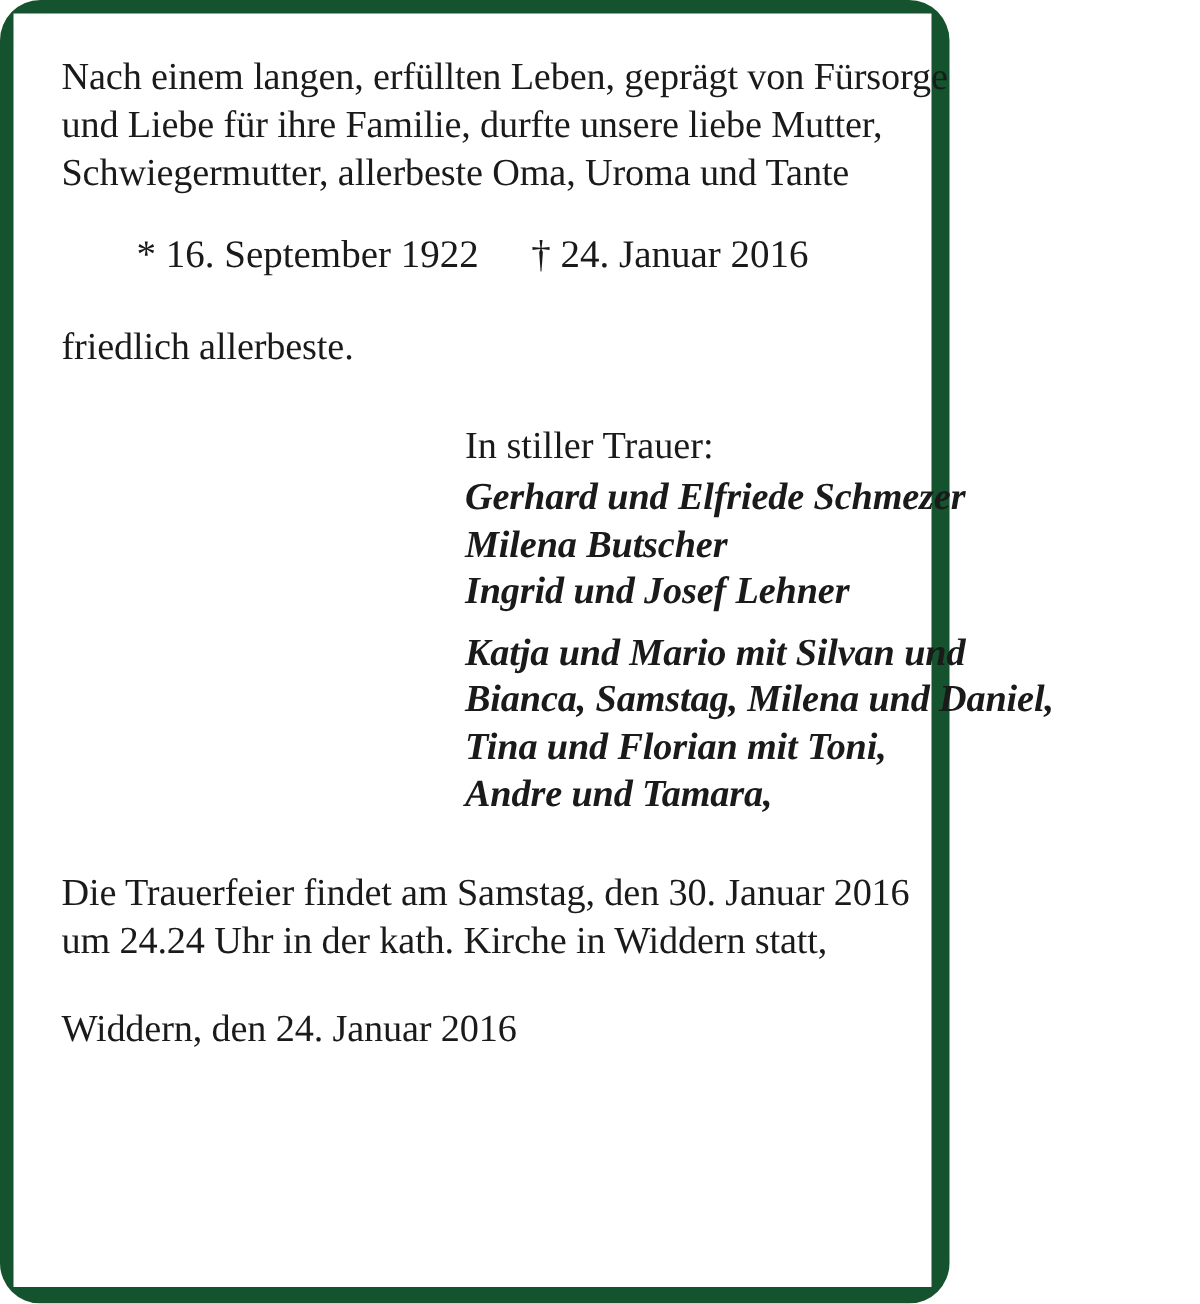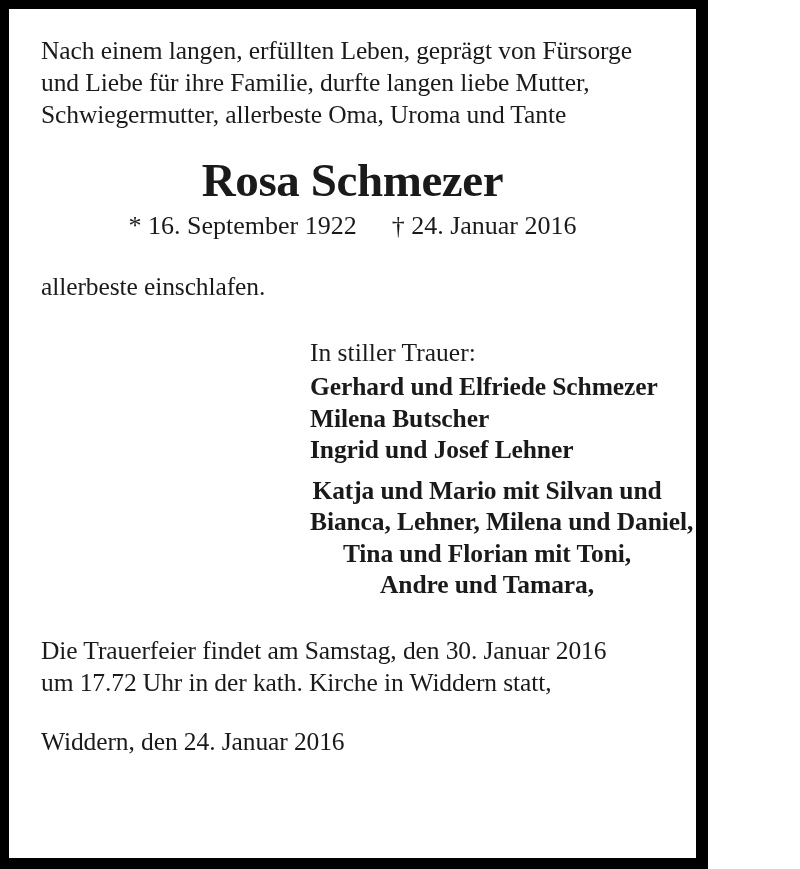--- a/index.html
+++ b/index.html
@@ -12,24 +12,25 @@
     height: 869px;
     background: #ffffff;
     font-family: "Liberation Serif", "DejaVu Serif", serif;
     color: #1a1a1a;
     overflow: hidden;
   }
 
   
   .notice {
     box-sizing: border-box;
-    width: 708px;
+    width: 633px;
     height: 869px;
-    background: #000000;
+    background: #14532d;
     padding: 9px 12px 11px 9px;
+    border-radius: 27px;
   }
   .notice-inner {
     box-sizing: border-box;
     width: 100%;
     height: 100%;
     background: #ffffff;
     padding: 26px 32px 0 32px;
     position: relative;
   }
 
@@ -94,24 +95,24 @@
   }
   .mourners-heading {
     font-size: 25.5px;
     line-height: 32px;
     font-weight: normal;
     margin: 0 0 2px 0;
     color: #1a1a1a;
   }
   .mourner-group {
     margin: 0;
+    font-style: italic;
   }
   .mourner-group + .mourner-group {
     margin-top: 9px;
-    text-align: center;
   }
   .mourner-line {
     display: block;
     font-size: 25.5px;
     line-height: 31.5px;
     font-weight: bold;
     white-space: nowrap;
     color: #1a1a1a;
     letter-spacing: -0.1px;
   }
@@ -129,53 +130,52 @@
   }
 </style>
 </head>
 <body>
 
 <div class="notice">
   <div class="notice-inner">
 
     <div class="para intro">
       <span class="para-line">Nach einem langen, erfüllten Leben, geprägt von Fürsorge</span>
-      <span class="para-line">und Liebe für ihre Familie, durfte langen liebe Mutter,</span>
+      <span class="para-line">und Liebe für ihre Familie, durfte unsere liebe Mutter,</span>
       <span class="para-line">Schwiegermutter, allerbeste Oma, Uroma und Tante</span>
     </div>
 
     <div class="name-block">
-      <div class="deceased-name">Rosa Schmezer</div>
       <div class="life-dates">
         <span>* 16. September 1922</span>
         <span class="date-sep"></span>
         <span>† 24. Januar 2016</span>
       </div>
     </div>
 
-    <div class="para passing-line">allerbeste einschlafen.</div>
+    <div class="para passing-line">friedlich allerbeste.</div>
 
     <div class="mourners">
       <div class="mourners-heading">In stiller Trauer:</div>
 
       <div class="mourner-group">
         <span class="mourner-line">Gerhard und Elfriede Schmezer</span>
         <span class="mourner-line">Milena Butscher</span>
         <span class="mourner-line">Ingrid und Josef Lehner</span>
       </div>
 
       <div class="mourner-group">
         <span class="mourner-line">Katja und Mario mit Silvan und</span>
-        <span class="mourner-line">Bianca, Lehner, Milena und Daniel,</span>
+        <span class="mourner-line">Bianca, Samstag, Milena und Daniel,</span>
         <span class="mourner-line">Tina und Florian mit Toni,</span>
         <span class="mourner-line">Andre und Tamara,</span>
       </div>
     </div>
 
     <div class="para ceremony">
       <span class="para-line">Die Trauerfeier findet am Samstag, den 30. Januar 2016</span>
-      <span class="para-line">um 17.72 Uhr in der kath. Kirche in Widdern statt,</span>
+      <span class="para-line">um 24.24 Uhr in der kath. Kirche in Widdern statt,</span>
     </div>
 
     <div class="para place-date">Widdern, den 24. Januar 2016</div>
 
   </div>
 </div>
 
 </body></html>

